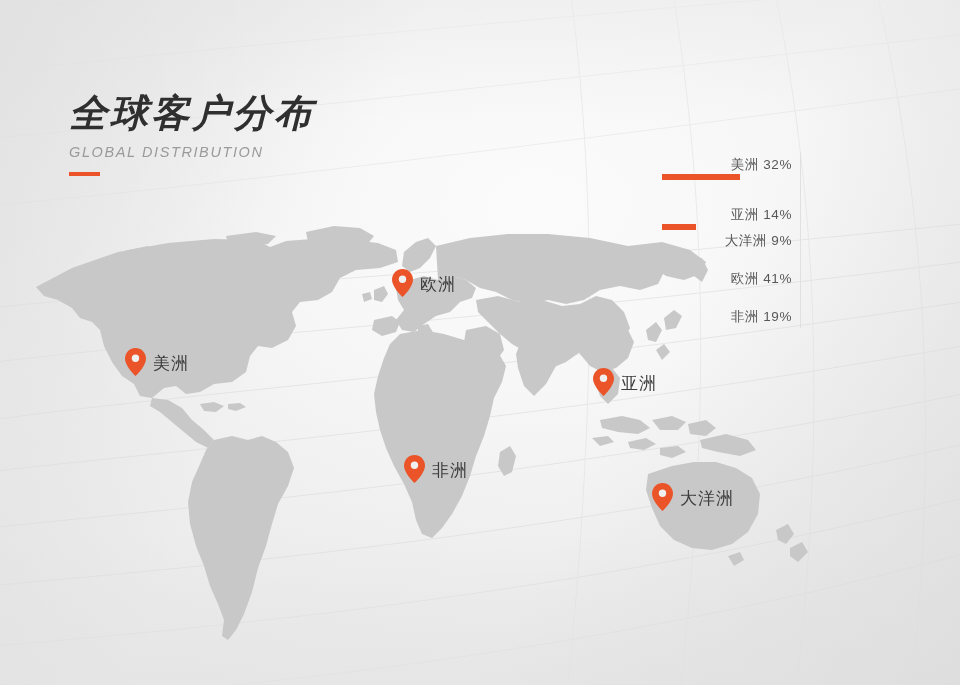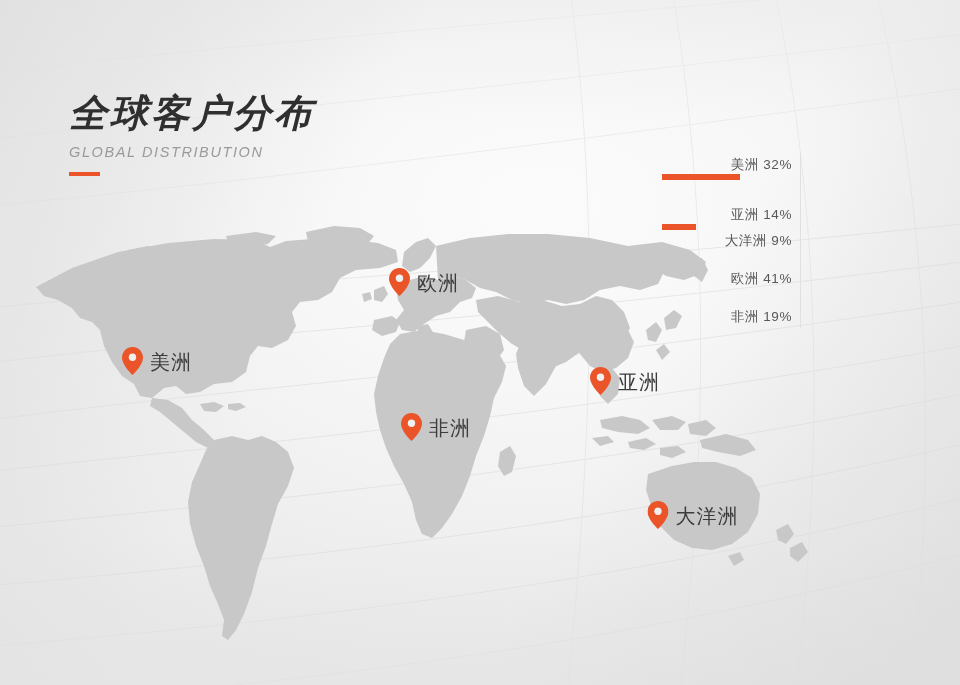--- a/index.html
+++ b/index.html
@@ -93,21 +93,21 @@
     white-space: nowrap;
   }
   .pin-glyph {
     position: relative;
     width: 21px;
     height: 28px;
     flex: 0 0 auto;
   }
   .pin-label {
     margin-left: 7px;
-    font-size: 20px;
+    font-size: 17px;
     color: #3c3c3c;
     letter-spacing: 1px;
     align-self: flex-start;
     margin-top: 4px;
   }
 
   
   .chart {
     position: absolute;
     left: 660px;
@@ -293,28 +293,28 @@
           </svg></div>
         <span class="pin-label">欧洲</span>
       </div>
       <div class="pin" style="left: 625px; top: 396px;">
         <div class="pin-glyph"><svg width="21" height="28" viewBox="0 0 21 28" xmlns="http://www.w3.org/2000/svg">
             <path d="M10.5 0 C4.7 0 0 4.7 0 10.5 C0 18.4 10.5 28 10.5 28 C10.5 28 21 18.4 21 10.5 C21 4.7 16.3 0 10.5 0 Z" fill="#ea5428"></path>
             <circle cx="10.5" cy="10.2" r="3.7" fill="#f0f0f0"></circle>
           </svg></div>
         <span class="pin-label">亚洲</span>
       </div>
-      <div class="pin" style="left: 436px; top: 442px; text-align: right;">
+      <div class="pin" style="left: 436px; top: 483px; text-align: right;">
         <div class="pin-glyph"><svg width="21" height="28" viewBox="0 0 21 28" xmlns="http://www.w3.org/2000/svg">
             <path d="M10.5 0 C4.7 0 0 4.7 0 10.5 C0 18.4 10.5 28 10.5 28 C10.5 28 21 18.4 21 10.5 C21 4.7 16.3 0 10.5 0 Z" fill="#ea5428"></path>
             <circle cx="10.5" cy="10.2" r="3.7" fill="#f0f0f0"></circle>
           </svg></div>
         <span class="pin-label">非洲</span>
       </div>
-      <div class="pin" style="left: 693px; top: 530px;">
+      <div class="pin" style="left: 693px; top: 511px;">
         <div class="pin-glyph"><svg width="21" height="28" viewBox="0 0 21 28" xmlns="http://www.w3.org/2000/svg">
             <path d="M10.5 0 C4.7 0 0 4.7 0 10.5 C0 18.4 10.5 28 10.5 28 C10.5 28 21 18.4 21 10.5 C21 4.7 16.3 0 10.5 0 Z" fill="#ea5428"></path>
             <circle cx="10.5" cy="10.2" r="3.7" fill="#f0f0f0"></circle>
           </svg></div>
         <span class="pin-label">大洋洲</span>
       </div>
     </div>
 
   <div class="chart">
     <div class="chart-axis"></div>

